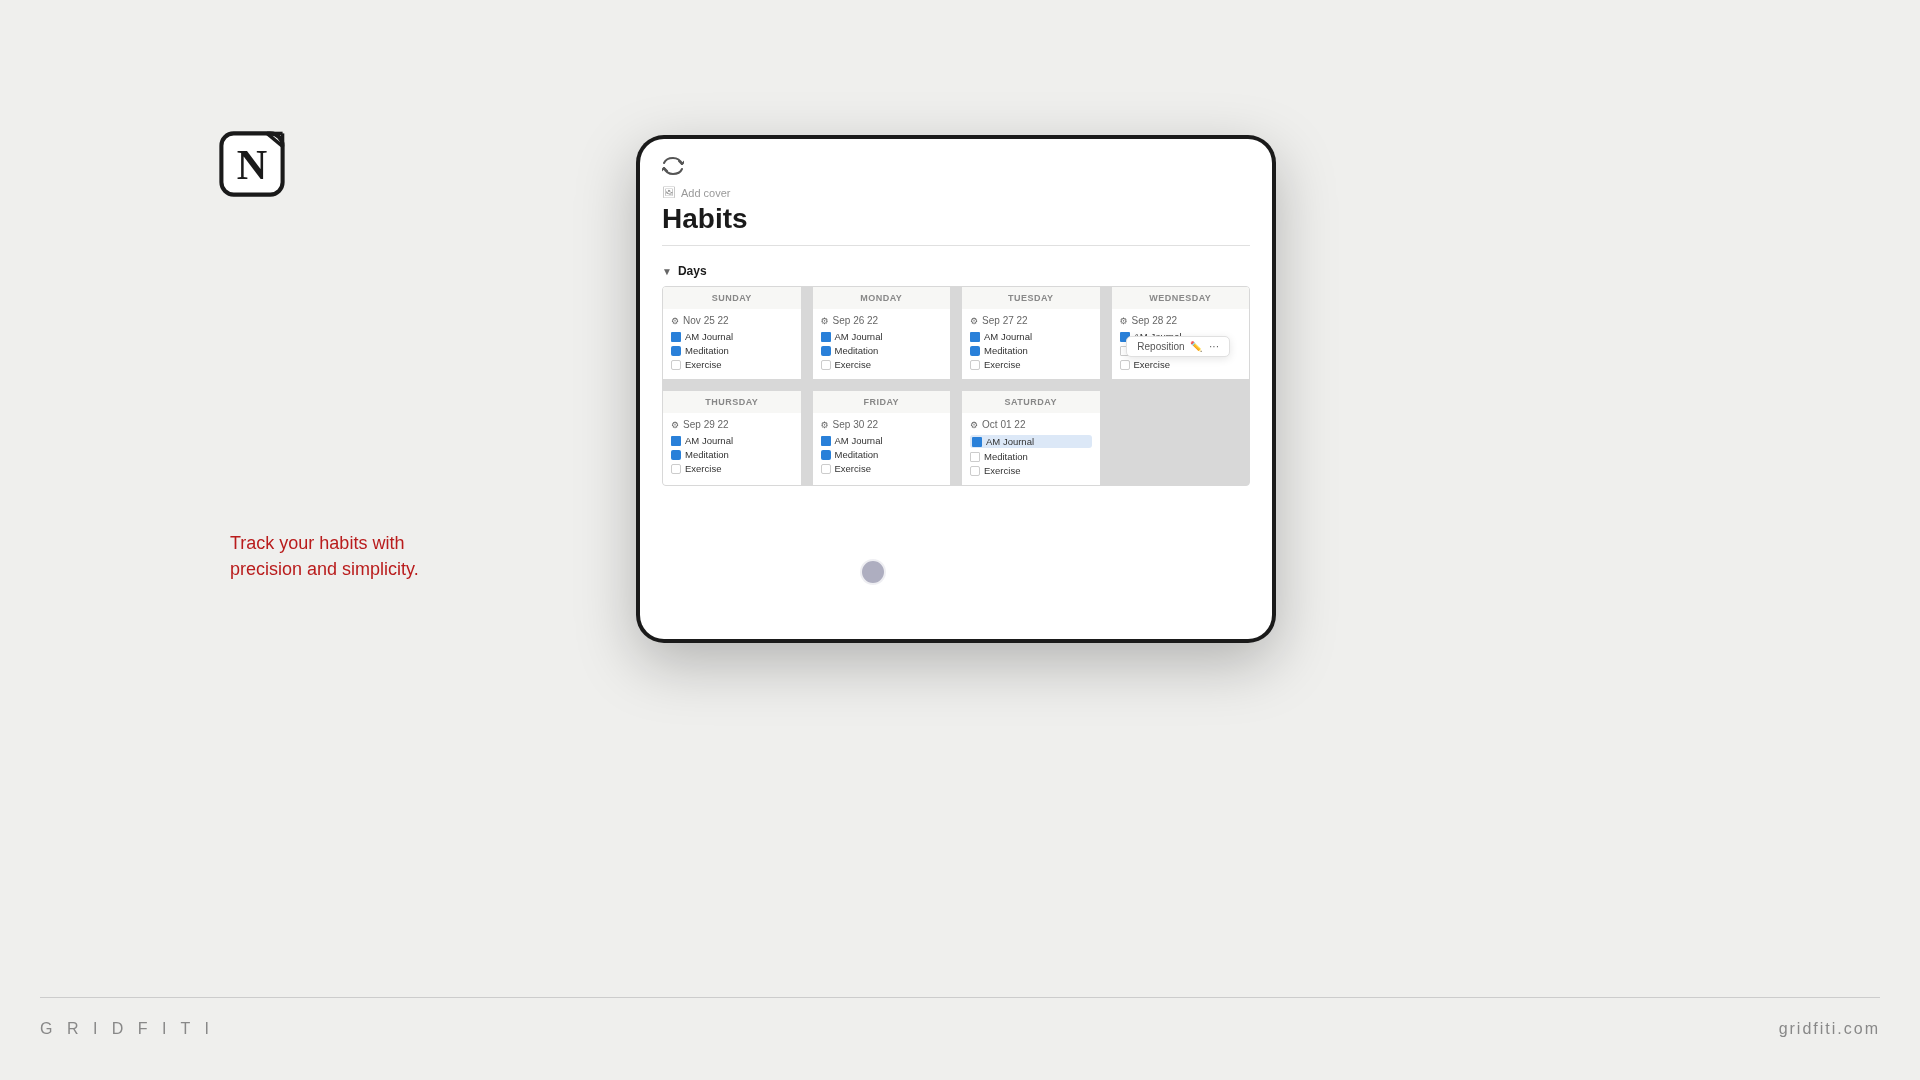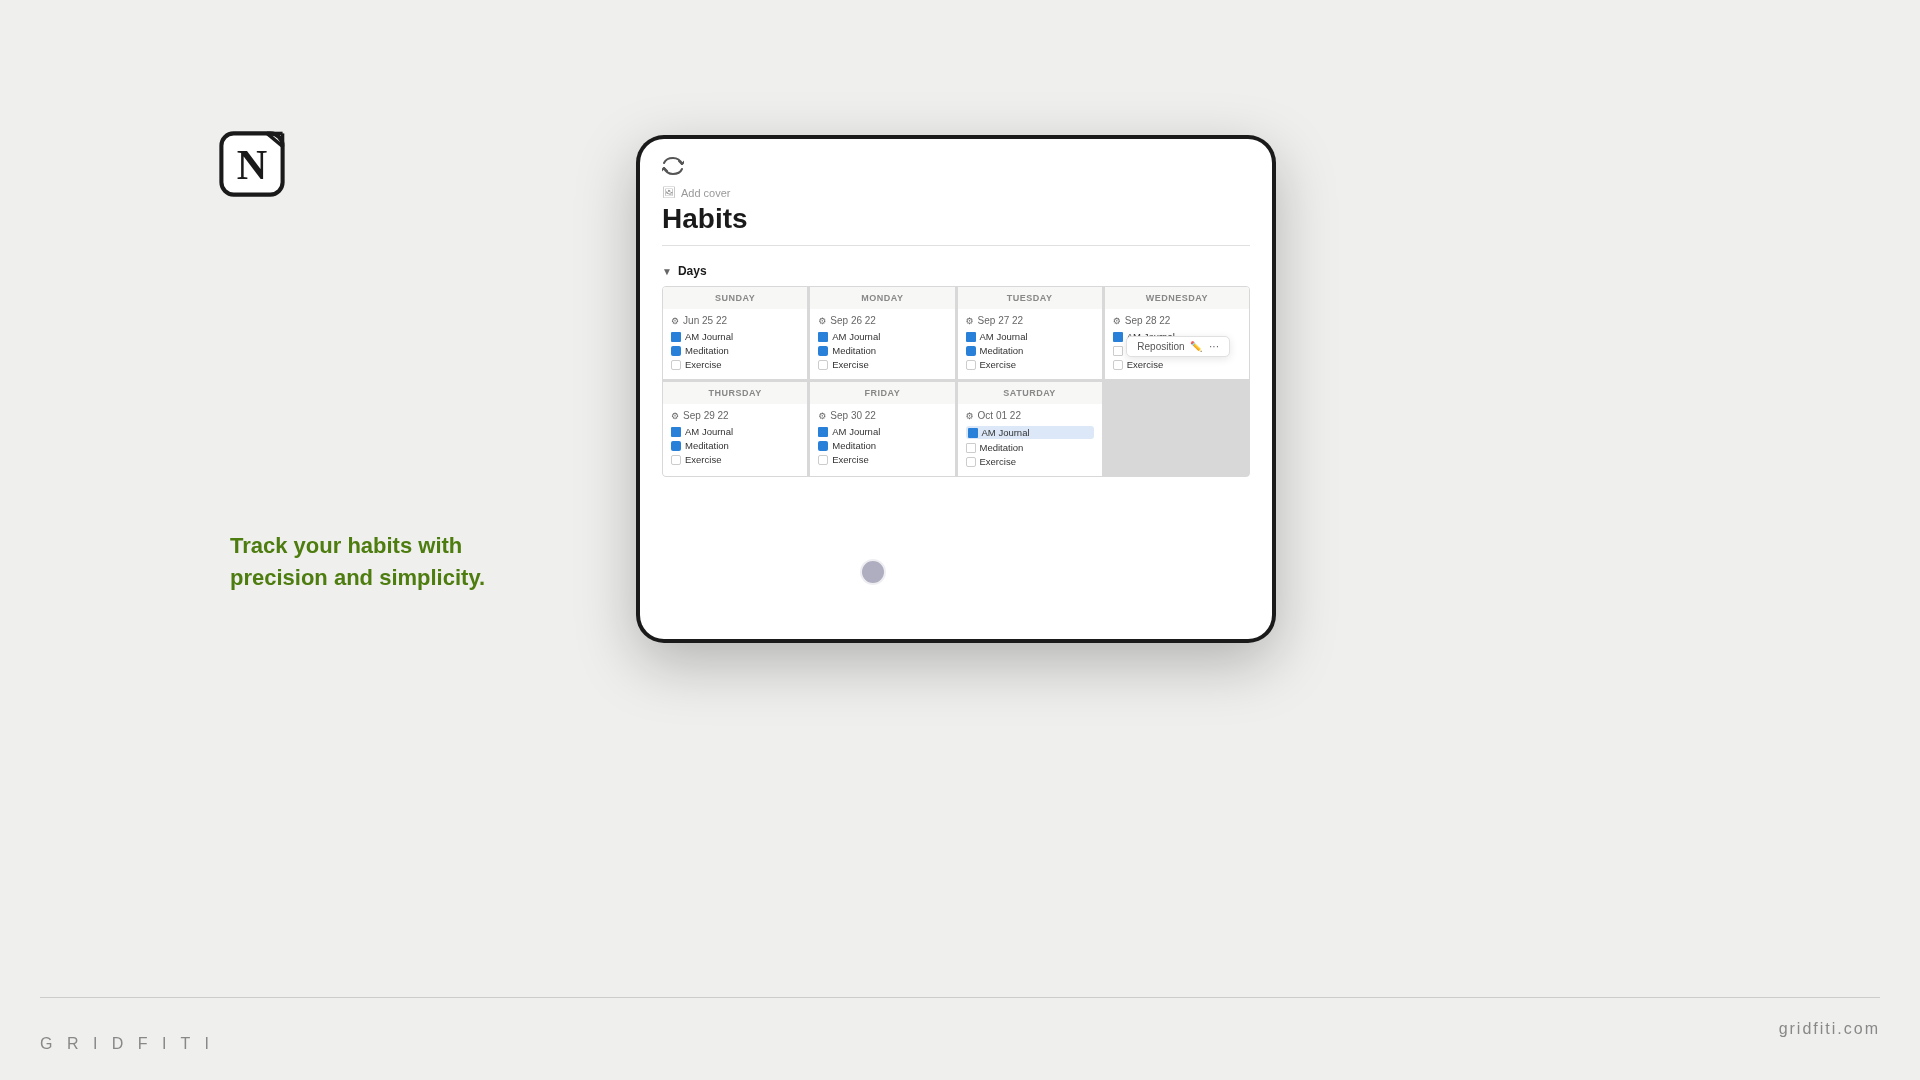--- a/index.html
+++ b/index.html
@@ -38,30 +38,30 @@
 
     .left-text .title {
       font-size: 38px;
       font-weight: 800;
       color: #1a1a1a;
       margin-bottom: 14px;
       line-height: 1.15;
     }
 
     .left-text .subtitle {
-      font-size: 22px;
-      font-weight: 700;
-      color: #4d7c0f;
+      font-size: 18px;
+      font-weight: 400;
+      color: #b91c1c;
       line-height: 1.45;
     }
 
     
     .brand-left {
       position: absolute;
-      bottom: 27px;
+      bottom: 42px;
       left: 40px;
       font-size: 16px;
       letter-spacing: 5px;
       font-weight: 500;
       color: #888;
       text-transform: uppercase;
     }
 
     .brand-right {
       position: absolute;
@@ -195,21 +195,21 @@
       font-size: 11px;
       color: #888;
       cursor: pointer;
     }
 
     
     .calendar-grid {
       display: grid;
       grid-template-columns: repeat(4, 1fr);
       grid-template-rows: repeat(2, auto);
-      gap: 3px;
+      gap: 12px;
       background: #d8d8d8;
       border: 1px solid #d8d8d8;
       border-radius: 4px;
       overflow: hidden;
       flex: 1;
     }
 
     .day-col {
       background: #fff;
       display: flex;
@@ -376,21 +376,21 @@
 
 
       <div style="position:relative; flex:1; overflow:hidden;">
         <div class="calendar-grid">
 
           <div class="day-col">
             <div class="day-header">SUNDAY</div>
             <div class="day-content">
               <div class="day-date">
                 <span style="font-size:9px;">⚙</span>
-                <span>Jun 25 22</span>
+                <span>Nov 25 22</span>
               </div>
               <div class="habit-item">
                 <div style="width:10px;height:10px;background:#2980d9;border-radius:1px;flex-shrink:0;"></div>
                 <span>AM Journal</span>
               </div>
               <div class="habit-item">
                 <div class="habit-check-blue"></div>
                 <span>Meditation</span>
               </div>
               <div class="habit-item">

